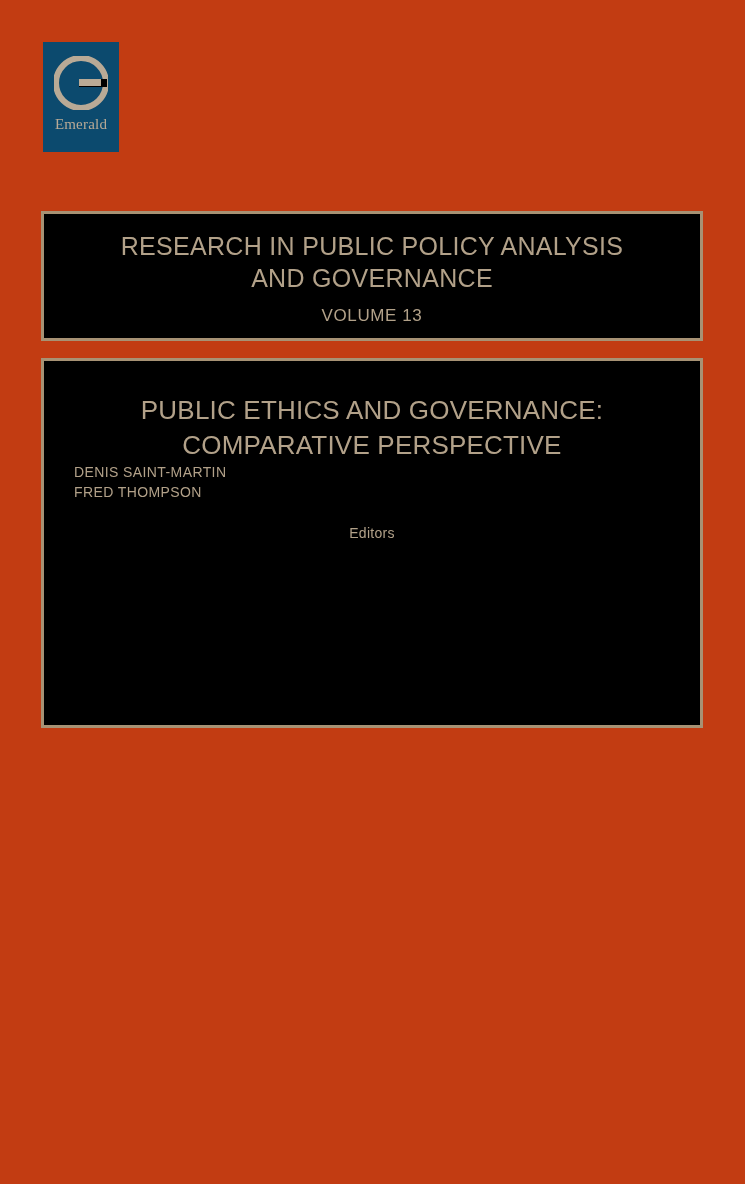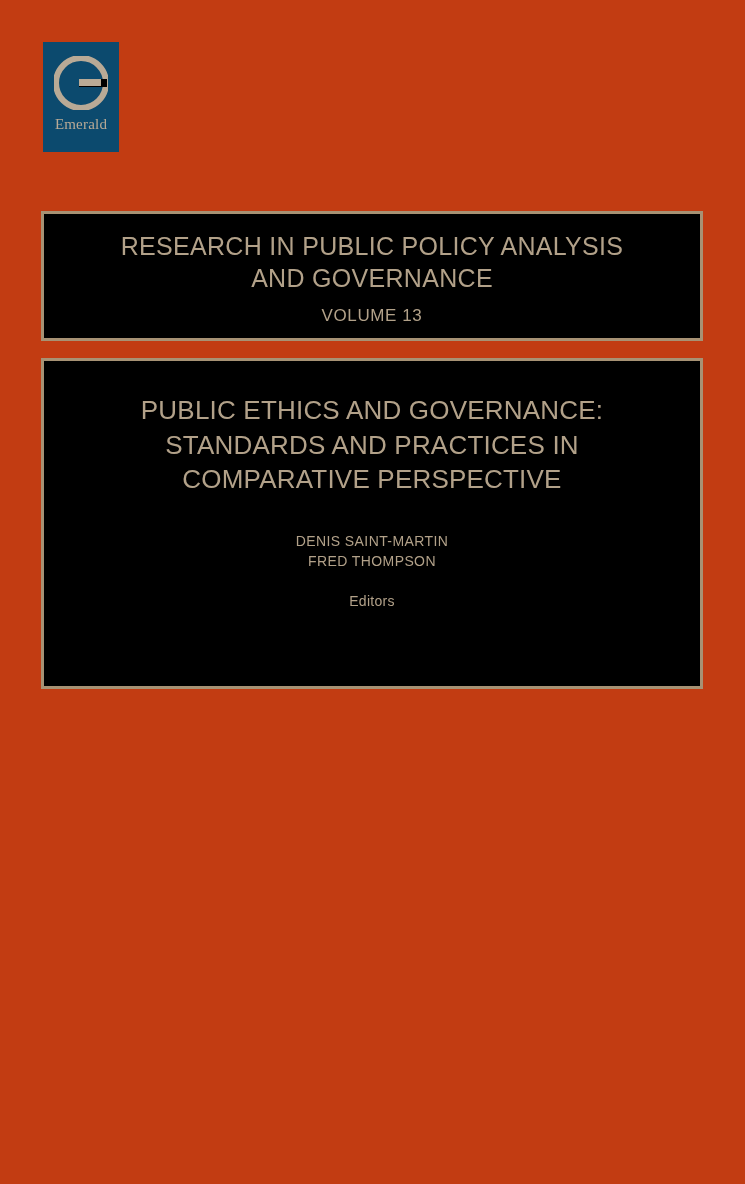--- a/index.html
+++ b/index.html
@@ -72,33 +72,32 @@
     color: #b2a189;
     font-size: 17px;
     text-align: center;
     letter-spacing: 0.6px;
   }
   
   .title-panel {
     left: 41px;
     top: 358px;
     width: 662px;
-    height: 331px;
+    height: 370px;
     padding: 32px 30px 0 30px;
   }
   .book-title {
     color: #b2a189;
     font-size: 26px;
     line-height: 1.33;
     text-align: center;
     letter-spacing: 0.2px;
   }
   .editors {
-    margin-top: 34px;
-    text-align: center;
+    text-align: left;
   }
   .editor-name {
     color: #b2a189;
     font-size: 14px;
     line-height: 1.45;
     letter-spacing: 0.4px;
   }
   .editors-label {
     margin-top: 22px;
     color: #b2a189;
@@ -125,21 +124,20 @@
     <div class="series-title">
       <div>RESEARCH IN PUBLIC POLICY ANALYSIS</div>
       <div>AND GOVERNANCE</div>
     </div>
     <div class="series-volume">VOLUME 13</div>
   </div>
 
   <div class="panel title-panel">
     <div class="book-title">
       <div>PUBLIC ETHICS AND GOVERNANCE:</div>
-      <div>STANDARDS AND PRACTICES IN</div>
       <div>COMPARATIVE PERSPECTIVE</div>
     </div>
     <div class="editors">
       <div class="editor-name">DENIS SAINT-MARTIN</div>
       <div class="editor-name">FRED THOMPSON</div>
     </div>
     <div class="editors-label">Editors</div>
   </div>
 
 </div>

